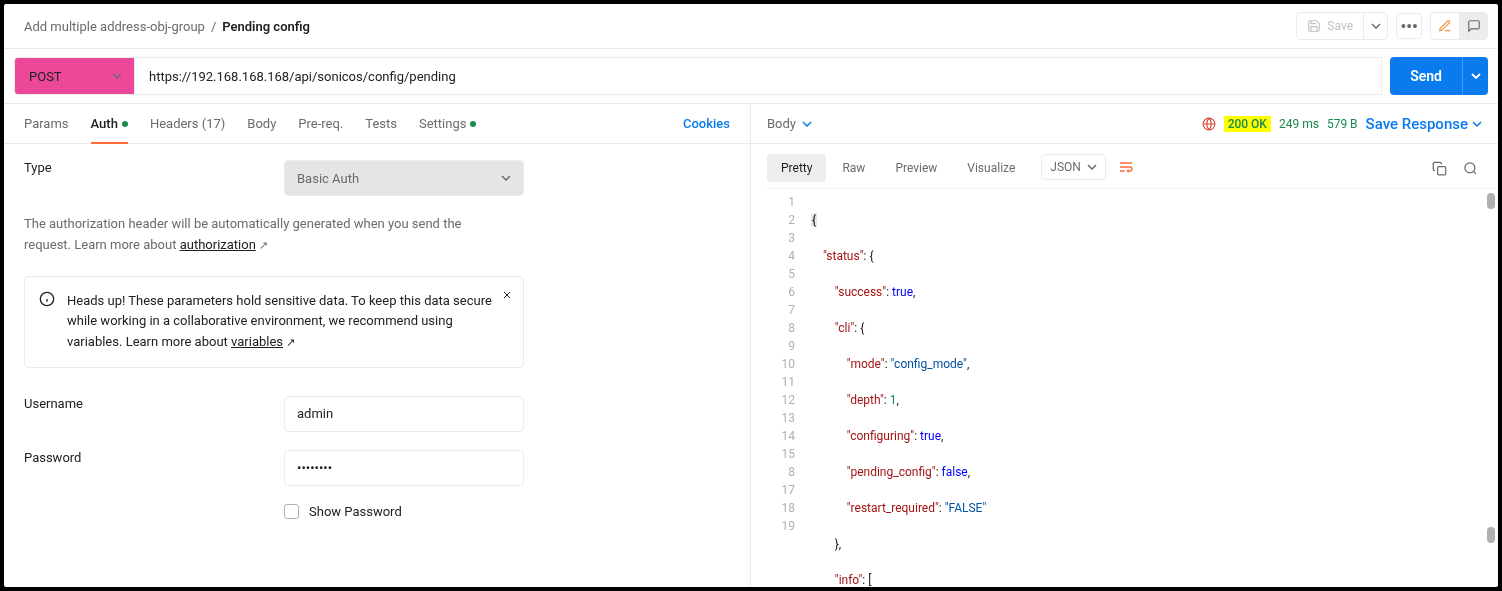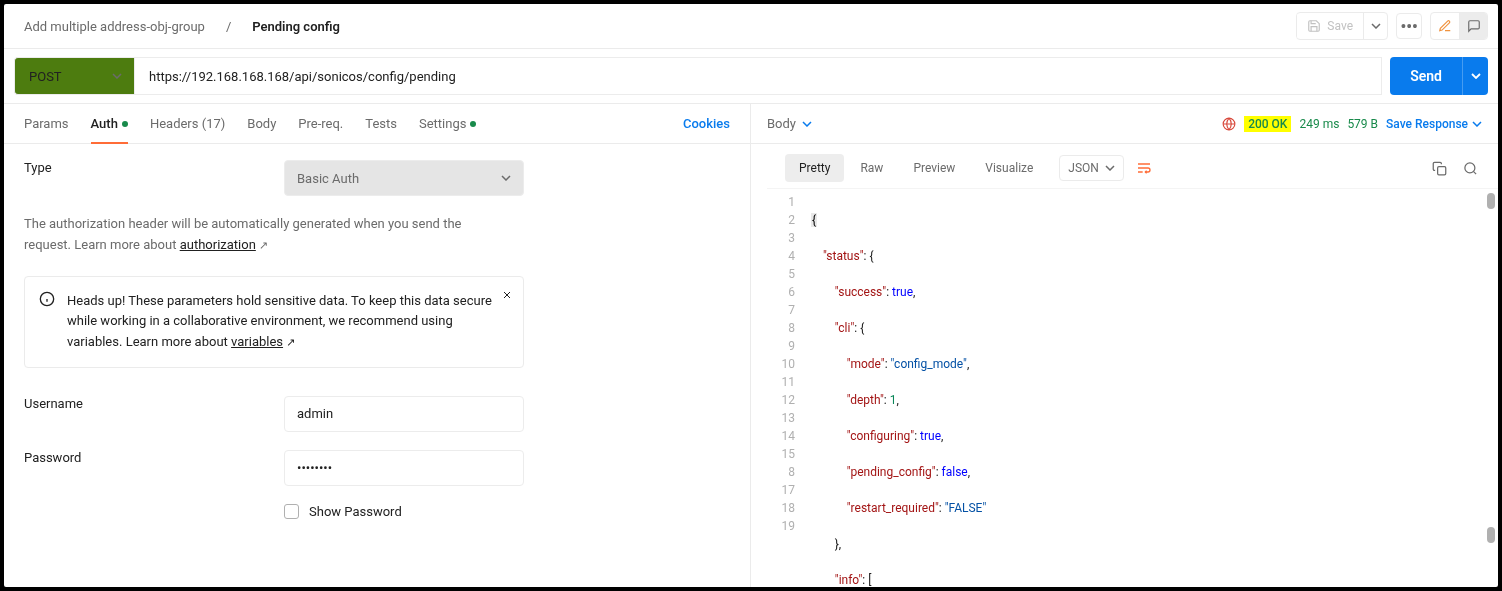--- a/index.html
+++ b/index.html
@@ -1,35 +1,35 @@
 <!DOCTYPE html>
 <html><head>
 <meta charset="utf-8">
 <style>
   * { box-sizing: border-box; margin: 0; padding: 0; font-family: -apple-system, BlinkMacSystemFont, "Segoe UI", Roboto, Arial, sans-serif; }
   body { background: #000; padding: 4px; }
   .app { background: #fff; height: 583px; display: flex; flex-direction: column; border-radius: 2px; overflow: hidden; }
 
   .topbar { display:flex; align-items:center; justify-content:space-between; padding:8px 10px 8px 20px; border-bottom:1px solid #ebebeb; }
-  .breadcrumb { font-size:13px; display:flex; align-items:center; gap:21px; }
+  .breadcrumb { font-size:13px; display:flex; align-items:center; gap:6px; }
   .breadcrumb .crumb-muted { color:#6b6b6b; }
   .breadcrumb .crumb-sep { color:#6b6b6b; }
   .breadcrumb .crumb-current { color:#212121; font-weight:600; }
   .topbar-right { display:flex; align-items:center; gap:8px;padding-left:24px; }
   .save-group { display:flex; align-items:center; border:1px solid #ebebeb; border-radius:4px; overflow:hidden; }
   .save-btn { display:flex; align-items:center; gap:6px; padding:5px 10px; font-size:12px; color:#c2c2c2; background:#fff; border:none; }
   .save-chev { border-left:1px solid #ebebeb; width:24px; height:26px; display:flex; align-items:center; justify-content:center; color:#6b6b6b; }
   .dots-btn { width:26px; height:26px; display:flex; align-items:center; justify-content:center; color:#6b6b6b; border:1px solid #ebebeb; border-radius:4px; font-weight:700; }
   .pair-btns { display:flex; border:1px solid #ebebeb; border-radius:4px; overflow:hidden; }
   .pair-btns > div { width:28px; height:26px; display:flex; align-items:center; justify-content:center; }
   .pair-btns > div:first-child { color:#f0933f; }
   .pair-btns > div:last-child { background:#ececec; color:#6b6b6b; border-left:1px solid #ebebeb; }
 
   .urlbar { display:flex; align-items:stretch; gap:0; padding:8px 10px 8px 10px; border-bottom:1px solid #ebebeb; }
-  .method { width:120px; border:1px solid #ececec; border-right:none; background:#4d7c0f; border-radius:4px 0 0 4px; display:flex; align-items:center; justify-content:space-between; padding:0 12px 0 14px; font-size:13px; color:#212121; }
+  .method { width:120px; border:1px solid #ececec; border-right:none; background:#ec4899; border-radius:4px 0 0 4px; display:flex; align-items:center; justify-content:space-between; padding:0 12px 0 14px; font-size:13px; color:#212121; }
   .url { flex:1; border:1px solid #ececec; border-radius:0; padding:0 14px; font-size:13px; color:#212121; display:flex; align-items:center; }
   .send-group { display:flex; margin-left:8px; }
   .send-btn { background:#097bed; color:#fff; font-weight:600; font-size:14px; border:none; border-radius:4px 0 0 4px; padding:0 20px; height:38px; }
   .send-chev { background:#097bed; width:26px; height:38px; border-radius:0 4px 4px 0; display:flex; align-items:center; justify-content:center; color:#fff; border-left:1px solid rgba(255,255,255,.25); }
 
   .panes { flex:1; display:flex; min-height:0; }
   .left-pane { width:50%; border-right:1px solid #ebebeb; display:flex; flex-direction:column; min-height:0; }
   .right-pane { width:50%; display:flex; flex-direction:column; min-height:0; position:relative; }
 
   .req-tabs { display:flex; align-items:center; justify-content:space-between; padding:0 20px; border-bottom:1px solid #ebebeb; height:40px; }
@@ -54,21 +54,21 @@
   .input-box { flex:0 0 240px; width:240px; border:1px solid #ececec; border-radius:4px; height:36px; display:flex; align-items:center; padding:0 12px; color:#212121; font-size:13px; }
   .chk-row { display:flex; align-items:center; gap:10px; margin-left:260px; }
   .chk { width:15px; height:15px; border:1.5px solid #b0b0b0; border-radius:3px; }
 
   .resp-header { display:flex; align-items:center; justify-content:space-between; padding:0 16px; border-bottom:1px solid #ebebeb; height:40px; font-size:13px; }
   .resp-left { display:flex; align-items:center; gap:6px; color:#6b6b6b; }
   .resp-right { display:flex; align-items:center; gap:8px; }
   .net-icon { color:#d8493c; display:flex; }
   .status-200 { background:#ffff00; padding:1px 4px; font-size:12px; color:#198a4b; font-weight:500; }
   .stat-val { color:#198a4b; font-size:12px; }
-  .save-resp { color:#097bed; font-size:12px; font-weight:500; display:flex; align-items:center; gap:4px; }
+  .save-resp { color:#097bed; font-size:15px; font-weight:500; display:flex; align-items:center; gap:4px; }
 
   .resp-toolbar { display:flex; align-items:center; justify-content:space-between; padding:10px 16px 6px 16px; }
   .view-tabs { display:flex; gap:2px; }
   .view-tab { font-size:12px; color:#6b6b6b; padding:7px 14px; border-radius:4px; }
   .view-tab.active { background:#ededed; color:#212121; }
   .fmt-group { display:flex; align-items:center; gap:8px; margin-left:12px; }
   .fmt-select { border:1px solid #ebebeb; border-radius:4px; padding:5px 8px; font-size:12px; color:#6b6b6b; display:flex; align-items:center; gap:6px; }
   .wrap-icon { color:#ff6c37; display:flex; padding:4px; }
   .resp-actions { display:flex; align-items:center; gap:16px; color:#6b6b6b; margin-right:4px; }
 
@@ -264,21 +264,21 @@
           <span class="save-resp">
             <span>Save Response</span>
             <svg class="chev-down" viewBox="0 0 10 6">
                 <path d="M1 1l4 4 4-4" fill="none" stroke="#097bed" stroke-width="1.5"></path>
               </svg>
           </span>
         </div>
       </div>
 
       <div class="resp-toolbar">
-        <div style="display:flex;align-items:center;margin-left:18px;">
+        <div style="display:flex;align-items:flex-start;">
           <div class="view-tabs">
             <div class="view-tab active">Pretty</div>
             <div class="view-tab">Raw</div>
             <div class="view-tab">Preview</div>
             <div class="view-tab">Visualize</div>
           </div>
           <div class="fmt-group">
             <div class="fmt-select">
               <span>JSON</span>
               <svg class="chev-down" viewBox="0 0 10 6">

